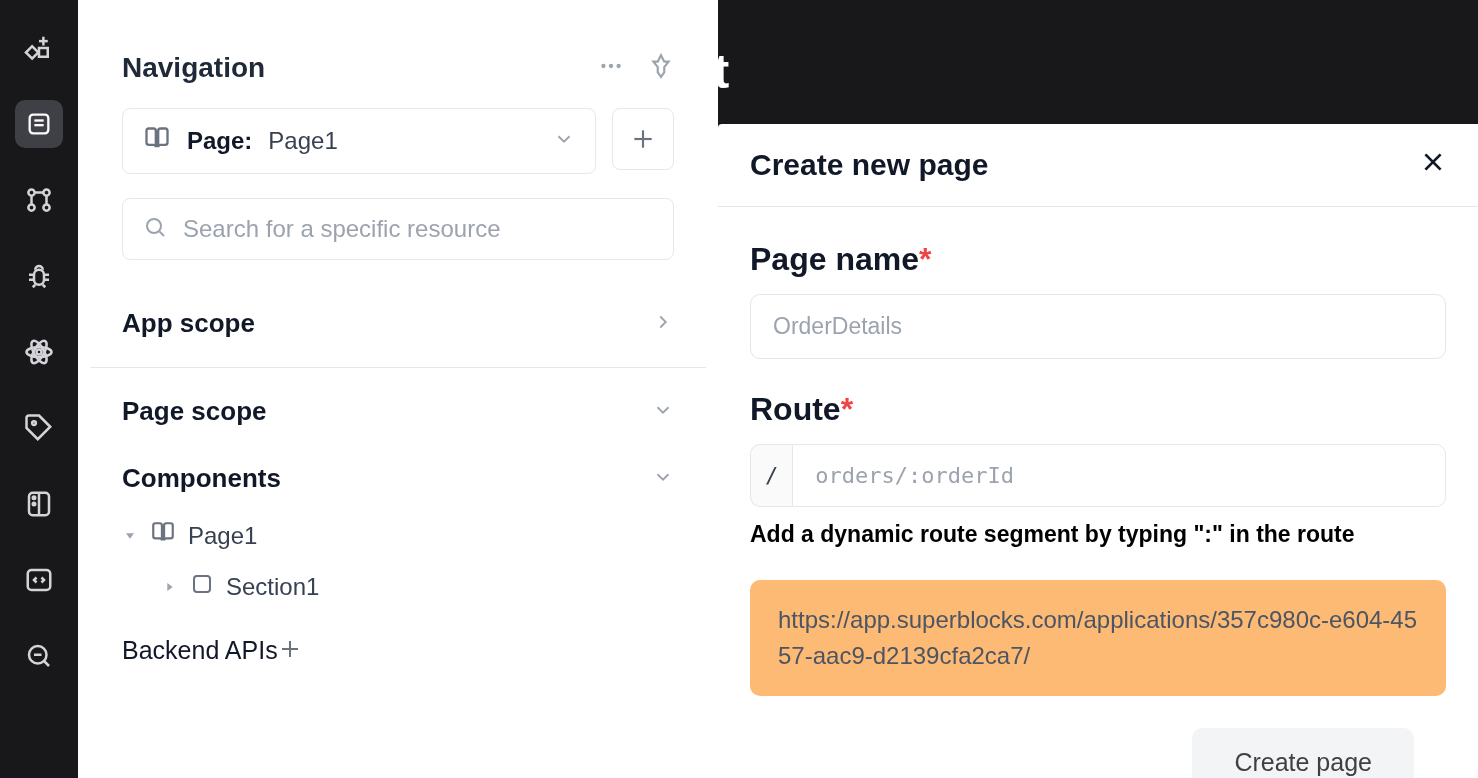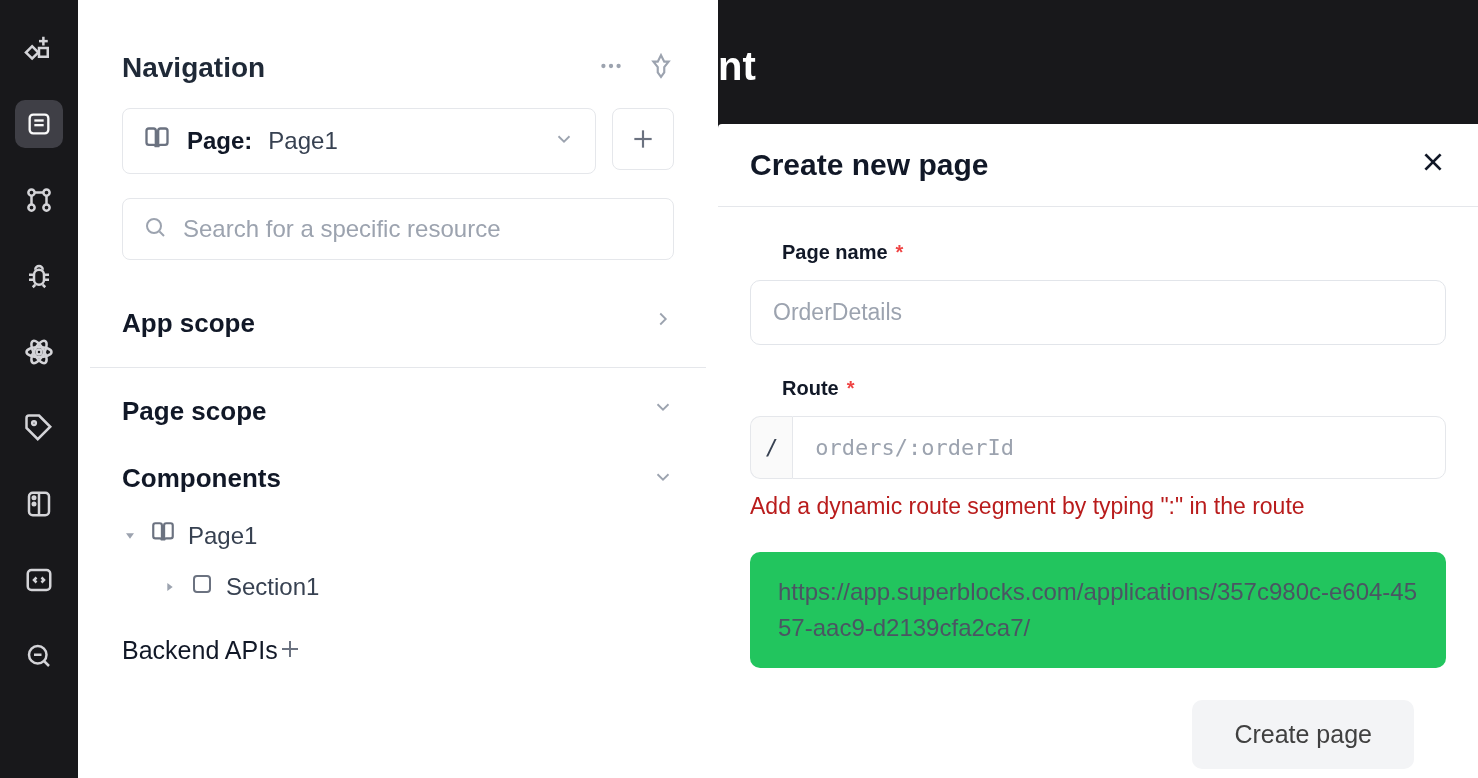--- a/index.html
+++ b/index.html
@@ -124,21 +124,21 @@
       outline: none;
       font-size: 24px;
       color: #374151;
     }
     .search-input::placeholder {
       color: #9ca3af;
     }
 
     .scope-row {
       display: flex;
-      align-items: flex-start;
+      align-items: center;
       justify-content: space-between;
       padding: 20px 32px;
       cursor: pointer;
     }
     .scope-label {
       font-size: 26px;
       font-weight: 700;
       color: #111827;
     }
     .chevron {
@@ -226,27 +226,26 @@
       cursor: pointer;
       font-size: 28px;
     }
     .modal-body {
       padding: 34px 32px;
       display: flex;
       flex-direction: column;
       gap: 32px;
     }
     .field-label {
-      font-size: 20px;
+      font-size: 32px;
       font-weight: 700;
       color: #111827;
       margin-bottom: 16px;
       display: flex;
-      gap: 8px;
-      margin-left: 32px;
+      gap: 0;
     }
     .required {
       color: #ef4444;
     }
     .text-input {
       width: 100%;
       border: 1px solid #e2e5ea;
       border-radius: 10px;
       padding: 18px 22px;
       font-size: 23px;
@@ -277,25 +276,26 @@
       padding: 8px 22px;
       font-size: 22px;
       font-family: ui-monospace, monospace;
       outline: none;
     }
     .route-input::placeholder {
       color: #9ca3af;
     }
     .helper-text {
       font-size: 23px;
-      color: #b91c1c;
+      color: #000000;
       margin-top: 14px;
+      font-weight: bold;
     }
     .url-preview {
-      background: #22c55e;
+      background: #fdba74;
       border-radius: 10px;
       padding: 22px 28px;
       font-size: 24px;
       color: #4b5563;
       word-break: break-all;
       line-height: 1.5;
     }
     .modal-footer {
       display: flex;
       justify-content: flex-end;
@@ -307,24 +307,24 @@
       border: none;
       border-radius: 10px;
       padding: 20px 42px;
       font-size: 25px;
       font-weight: 500;
       cursor: pointer;
     }
 
     .bg-title {
       position: absolute;
-      left: 718px;
+      left: 684px;
       top: 44px;
       color: #ffffff;
-      font-size: 40px;
+      font-size: 48px;
       font-weight: 700;
     }
   </style>
 </head>
 <body>
 
 <div class="icon-rail">
   <div class="rail-icon">
     <svg width="30" height="30" viewBox="0 0 24 24" fill="none" stroke="currentColor" stroke-width="2">
         <rect x="3" y="12" width="7" height="7" transform="rotate(45 6.5 15.5)"></rect>

